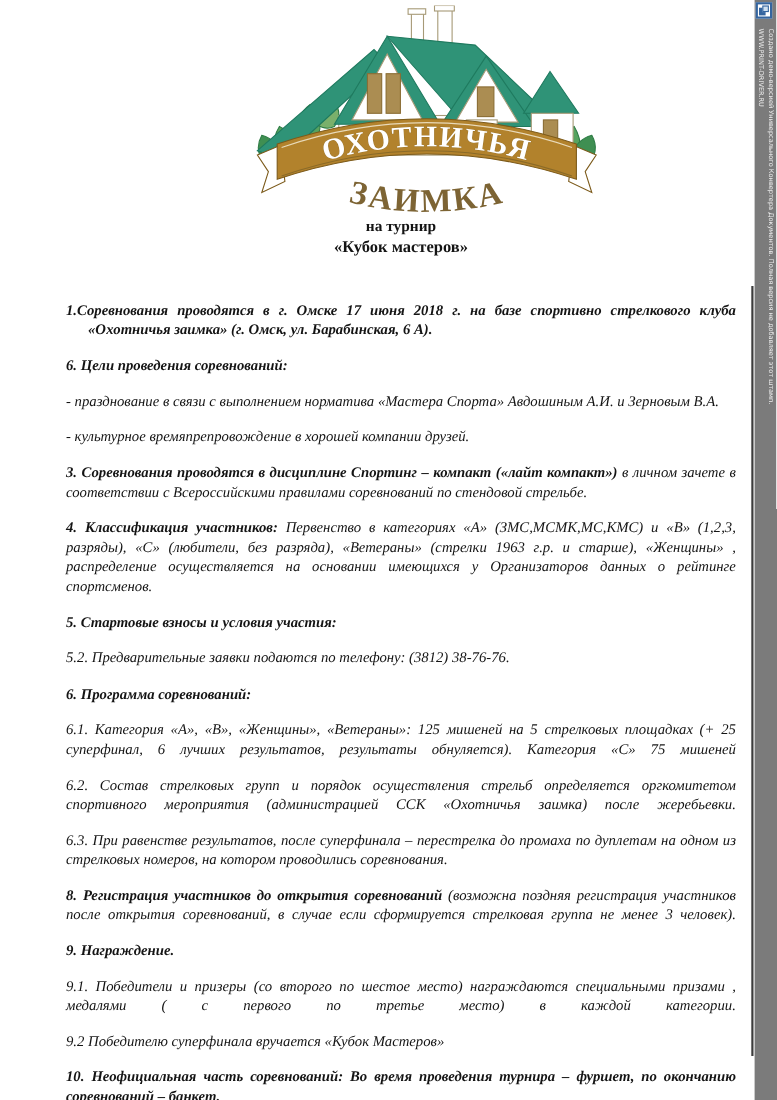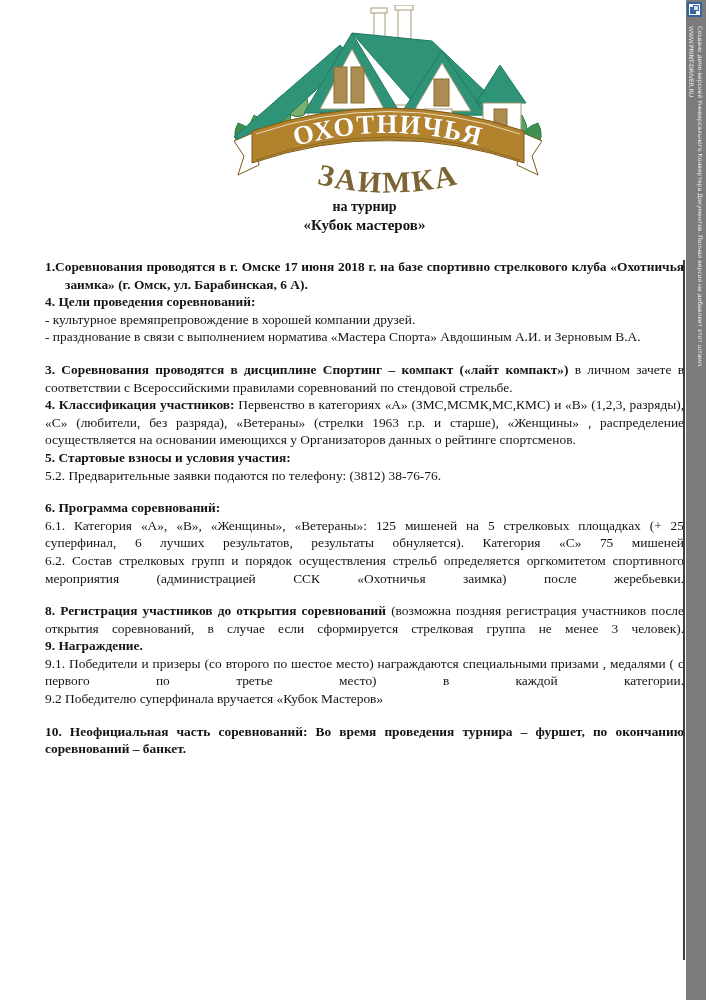--- a/index.html
+++ b/index.html
@@ -9,21 +9,21 @@
   .logo{position:absolute;left:228px;top:5px;width:320px;height:192px;}
   
   .title-block{position:absolute;left:45px;top:198px;width:639px;text-align:center;
                font-weight:bold;line-height:18px;}
   .title-l1{font-size:15.5px;letter-spacing:.5px;}
   .title-l2{font-size:14px;text-align:center;}
   .title-l3{font-size:15px;}
   
   .doc{position:absolute;left:45px;top:258px;width:639px;font-size:13.4px;line-height:17.6px;
        text-align:justify;}
-  .doc p{margin:0;}
+  .doc p{margin:15px;font-style:italic;}
   .sec{margin-bottom:15px;}
   .hang{padding-left:20px;text-indent:-20px;}
   .jlast{text-align-last:justify;}
   b{font-weight:bold;}
   
   .edge-line{position:absolute;left:683px;top:260px;width:2px;height:700px;background:#3c3c3c;}
   
   .wm-bar{position:absolute;right:0;top:0;width:20px;height:1000px;background:#7b7b7b;}
   .wm-text{position:absolute;top:26px;right:1px;height:320px;writing-mode:vertical-rl;
            font-family:"DejaVu Sans",sans-serif;font-size:6px;line-height:9px;
@@ -103,38 +103,39 @@
 
   <div class="title-block">
     <div class="title-l2">на турнир</div>
     <div class="title-l3">«Кубок мастеров»</div>
   </div>
 
   <div class="doc">
     <p class="sec hang"><b>1.Соревнования проводятся в г. Омске 17 июня 2018 г. на базе спортивно стрелкового клуба «Охотничья заимка» (г. Омск, ул. Барабинская, 6 А).</b></p>
 
     <div class="sec">
-      <p><b>4. Цели проведения соревнований:</b></p>
+      <p><b>6. Цели проведения соревнований:</b></p>
+      <p>- празднование в связи с выполнением норматива «Мастера Спорта» Авдошиным А.И. и Зерновым В.А.</p>
       <p>- культурное времяпрепровождение в хорошей компании друзей.</p>
-      <p>- празднование в связи с выполнением норматива «Мастера Спорта» Авдошиным А.И. и Зерновым В.А.</p>
     </div>
 
     <p class="sec"><b>3. Соревнования проводятся в дисциплине Спортинг – компакт («лайт компакт»)</b><span> в личном зачете в соответствии с Всероссийскими правилами соревнований по стендовой стрельбе.</span></p>
 
     <p class="sec"><b>4. Классификация участников:</b><span> Первенство в категориях «А» (ЗМС,МСМК,МС,КМС) и «В» (1,2,3, разряды), «С» (любители, без разряда), «Ветераны» (стрелки 1963 г.р. и старше), «Женщины» , распределение осуществляется на основании имеющихся у Организаторов данных о рейтинге спортсменов.</span></p>
 
     <div class="sec">
       <p><b>5. Стартовые взносы и условия участия:</b></p>
       <p>5.2. Предварительные заявки подаются по телефону: (3812) 38-76-76.</p>
     </div>
 
     <div class="sec">
       <p><b>6. Программа соревнований:</b></p>
       <p class="jlast">6.1. Категория «А», «В», «Женщины», «Ветераны»: 125 мишеней на 5 стрелковых площадках (+ 25 суперфинал, 6 лучших результатов, результаты обнуляется). Категория «С» 75 мишеней</p>
       <p class="jlast">6.2. Состав стрелковых групп и порядок осуществления стрельб определяется оргкомитетом спортивного мероприятия (администрацией ССК «Охотничья заимка) после жеребьевки.</p>
+      <p>6.3. При равенстве результатов, после суперфинала – перестрелка до промаха по дуплетам на одном из стрелковых номеров, на котором проводились соревнования.</p>
     </div>
 
 
     <p class="sec jlast"><b>8. Регистрация участников до открытия соревнований</b><span> (возможна поздняя регистрация участников после открытия соревнований, в случае если сформируется стрелковая группа не менее 3 человек).</span></p>
 
     <div class="sec">
       <p><b>9. Награждение.</b></p>
       <p class="jlast">9.1. Победители и призеры (со второго по шестое место) награждаются специальными призами , медалями ( с первого по третье место) в каждой категории.</p>
       <p>9.2 Победителю суперфинала вручается «Кубок Мастеров»</p>
     </div>

